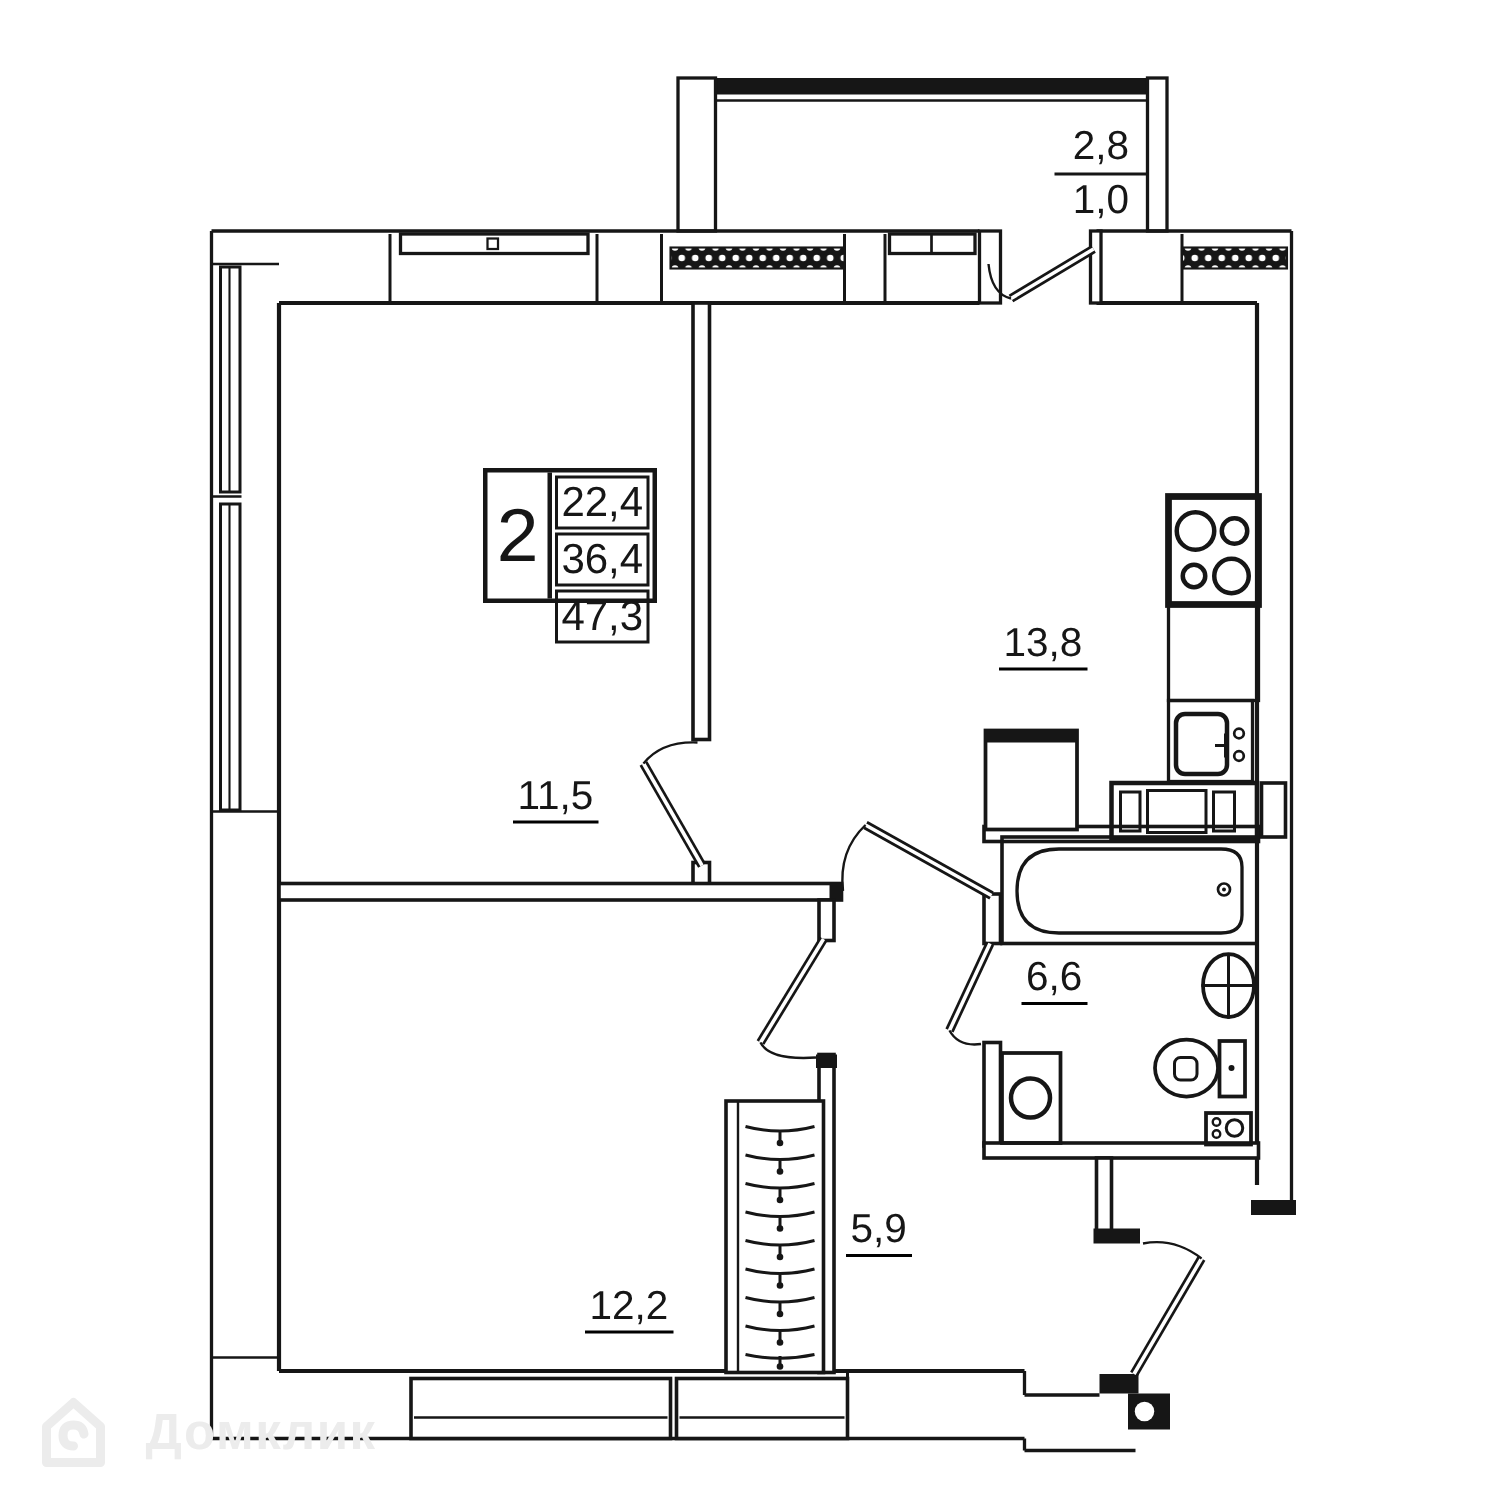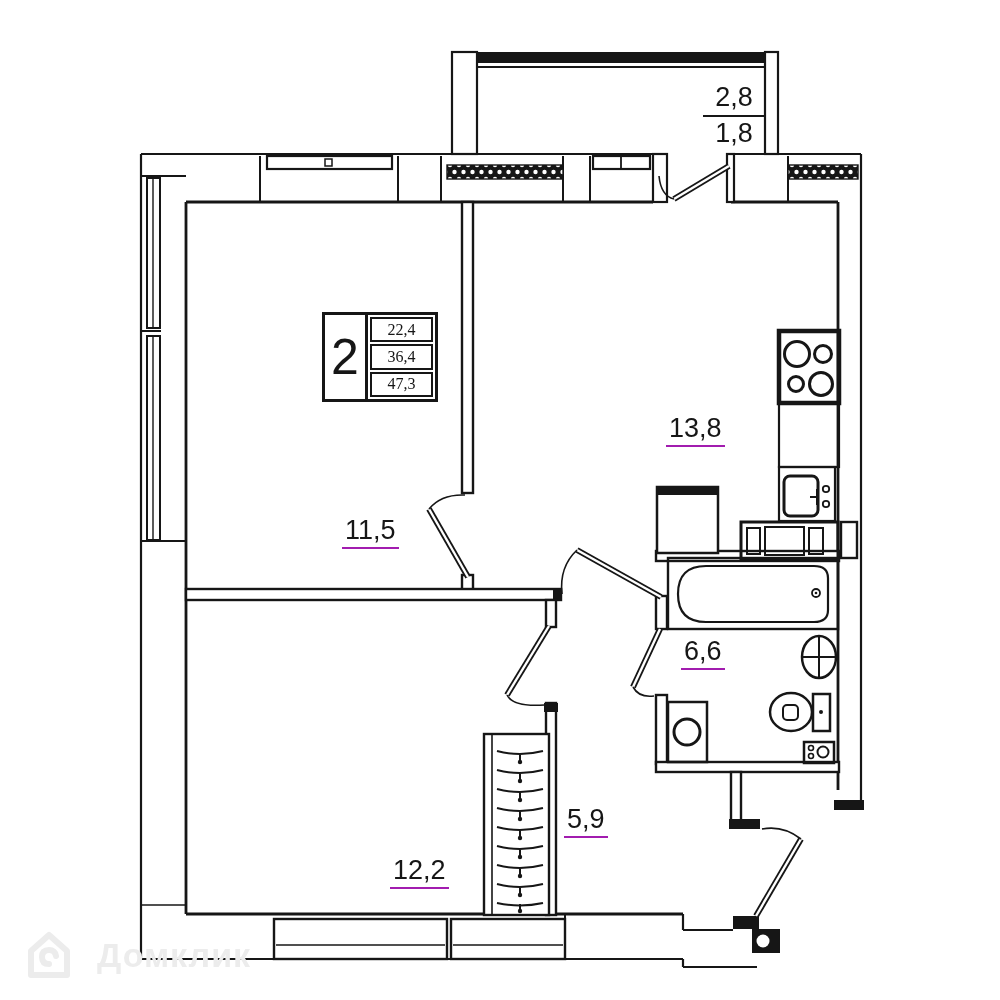--- a/index.html
+++ b/index.html
@@ -1,30 +1,30 @@
 <!DOCTYPE html>
 <html><head>
 <meta charset="utf-8">
 <style>
   html,body{margin:0;padding:0;background:#ffffff;}
   .canvas{position:relative;width:1000px;height:1000px;background:#ffffff;overflow:hidden;
           font-family:"Liberation Sans",sans-serif;}
   .plan-svg{position:absolute;left:0;top:0;}
   .area-label{position:absolute;font-family:"Liberation Sans",sans-serif;font-size:27px;
               color:#161616;line-height:1.08;white-space:nowrap;}
-  .u{border-bottom:2px solid #a21caf;padding:0 3px 2px;}
+  .u{border-bottom:2px solid #000000;padding:0 3px 2px;}
   .frac{text-align:center;}
   .frac .u{display:block;padding:0 2px 3px;margin-bottom:2px;border-bottom:2px solid #161616;}
   .stamp{position:absolute;left:322px;top:312px;width:116px;height:90px;border:3px solid #161616;
          display:flex;background:#ffffff;box-sizing:border-box;}
   .stamp-rooms{width:40px;border-right:3px solid #161616;display:flex;align-items:center;
                justify-content:center;font-size:50px;color:#161616;}
   .stamp-vals{flex:1;display:flex;flex-direction:column;gap:2px;padding:2px;}
   .stamp-cell{flex:1;border:2px solid #161616;display:flex;align-items:center;
-              justify-content:center;font-size:16px;color:#161616;box-sizing:border-box;font-family:Liberation Serif, serif;}
+              justify-content:center;font-size:28px;color:#161616;box-sizing:border-box;}
   .watermark{position:absolute;left:26px;top:930px;display:flex;align-items:center;gap:9px;
              color:#ececec;}
   .watermark-text{font-size:34px;font-weight:bold;letter-spacing:1px;margin-left:16px;}
 </style>
 </head>
 <body>
 
 <div class="canvas">
 
 <svg class="plan-svg" width="1000" height="1000" viewBox="0 0 1000 1000">
@@ -220,21 +220,21 @@
       <rect x="804" y="742" width="30" height="21" stroke-width="2.5"></rect>
       <circle cx="811" cy="748" r="2.5" stroke-width="1.6"></circle>
       <circle cx="811" cy="756" r="2.5" stroke-width="1.6"></circle>
       <circle cx="823" cy="752" r="5.5" stroke-width="2"></circle>
     </g>
   </g>
 </svg>
 
   <div class="area-label frac" style="left:703px;top:83px;width:62px;">
     <div class="u">2,8</div>
-    <div>1,8</div>
+    <div>1,0</div>
   </div>
 
   <div class="area-label" style="left:342px;top:516px;">
     <span class="u">11,5</span>
   </div>
 
   <div class="area-label" style="left:666px;top:414px;">
     <span class="u">13,8</span>
   </div>
 

